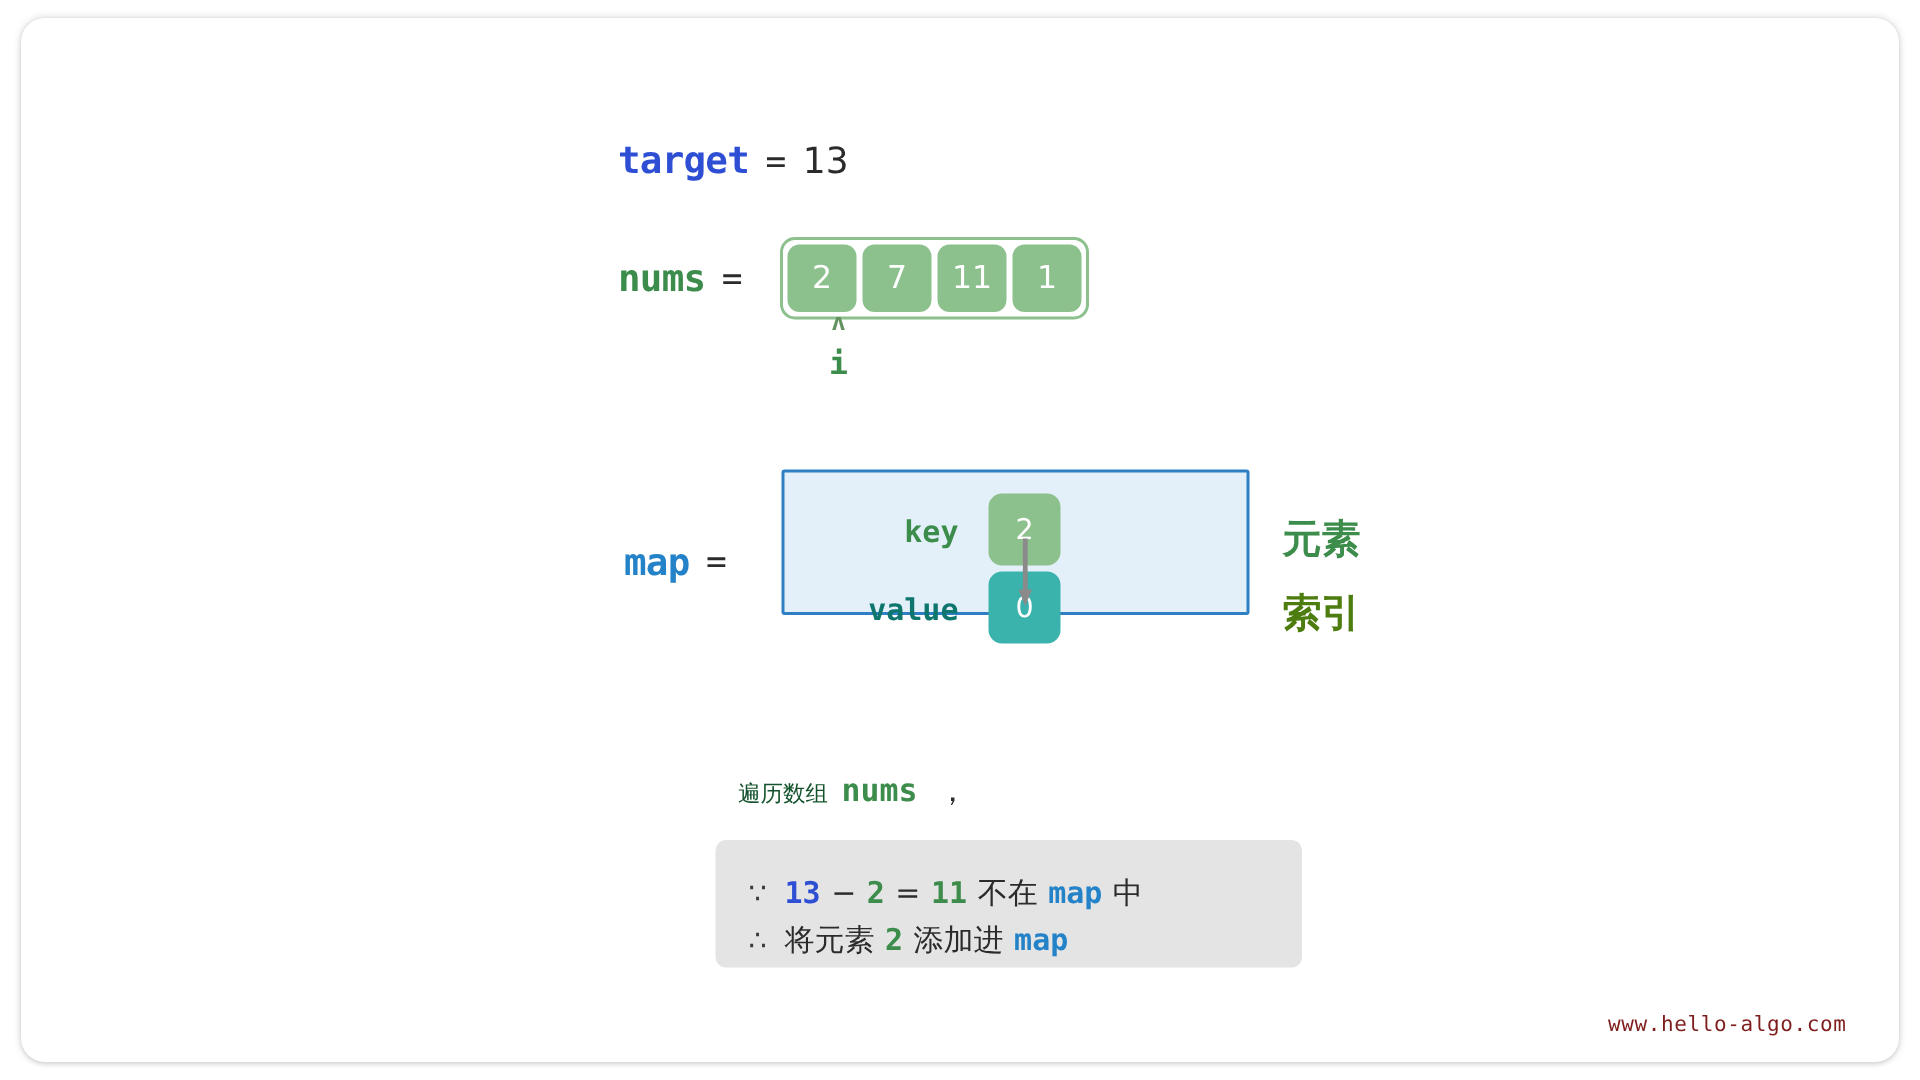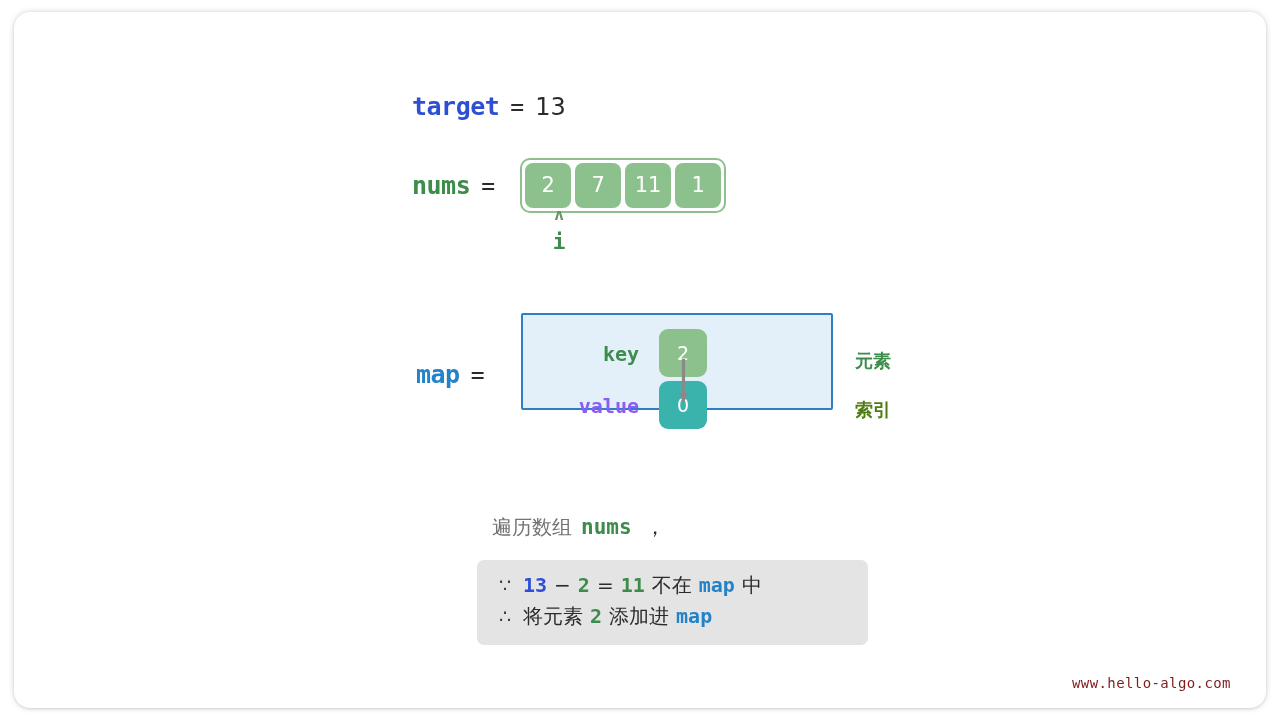--- a/index.html
+++ b/index.html
@@ -168,21 +168,21 @@
   .kv-label {
     position: absolute;
     left: 0;
     width: 82px;
     text-align: right;
     font-family: "DejaVu Sans Mono", monospace;
     font-weight: bold;
     font-size: 20px;
   }
   #key-label  { top: 27px; color: #3C8C4B; }
-  #value-label{ top: 79px; color: #8b5cf6; }
+  #value-label{ top: 79px; color: #0f766e; }
 
   .kv-cell {
     position: absolute;
     width: 48px;
     height: 48px;
     border-radius: 9px;
     display: flex;
     align-items: center;
     justify-content: center;
     color: #ffffff;
@@ -203,39 +203,39 @@
   }
 
   
   #legend {
     left: 855px;
     top: 336px;
   }
   .legend-item {
     font-family: "DejaVu Sans", sans-serif;
     font-weight: bold;
-    font-size: 18px;
+    font-size: 26px;
     line-height: 49px;
   }
   #legend-element { color: #3C8C4B; }
   #legend-index   { color: #4d7c0f; }
 
   
   #caption-line {
     left: 492px;
     top: 513px;
     display: flex;
     align-items: baseline;
     gap: 9px;
     white-space: nowrap;
   }
   .cap-cn {
     font-family: "DejaVu Sans", sans-serif;
-    font-size: 20px;
-    color: #737373;
+    font-size: 15px;
+    color: #14532d;
   }
   .cap-code {
     font-family: "DejaVu Sans Mono", monospace;
     font-weight: bold;
     font-size: 21px;
     color: #3C8C4B;
   }
   .cap-comma {
     font-family: "DejaVu Sans", sans-serif;
     font-size: 21px;
@@ -260,21 +260,21 @@
     gap: 7px;
     white-space: nowrap;
     height: 31px;
   }
   .sym {
     font-family: "DejaVu Sans", sans-serif;
     font-size: 19px;
     color: #3b3b3b;
     width: 17px;
   }
-  .tk-cn   { font-family: "DejaVu Sans", sans-serif; font-size: 20px; color: #2b2b2b; }
+  .tk-cn   { font-family: "DejaVu Sans", sans-serif; font-size: 20px; color: #2b2b2b; margin-top: 10px; }
   .tk-op   { font-family: "DejaVu Sans", sans-serif; font-size: 20px; color: #2b2b2b; }
   .tk-blue { font-family: "DejaVu Sans Mono", monospace; font-weight: bold; font-size: 20px; color: #2E4FD4; }
   .tk-green{ font-family: "DejaVu Sans Mono", monospace; font-weight: bold; font-size: 20px; color: #3C8C4B; }
   .tk-map  { font-family: "DejaVu Sans Mono", monospace; font-weight: bold; font-size: 20px; color: #2483C8; }
 
   
   #watermark {
     left: 1072px;
     top: 675px;
     font-family: "DejaVu Sans Mono", monospace;

